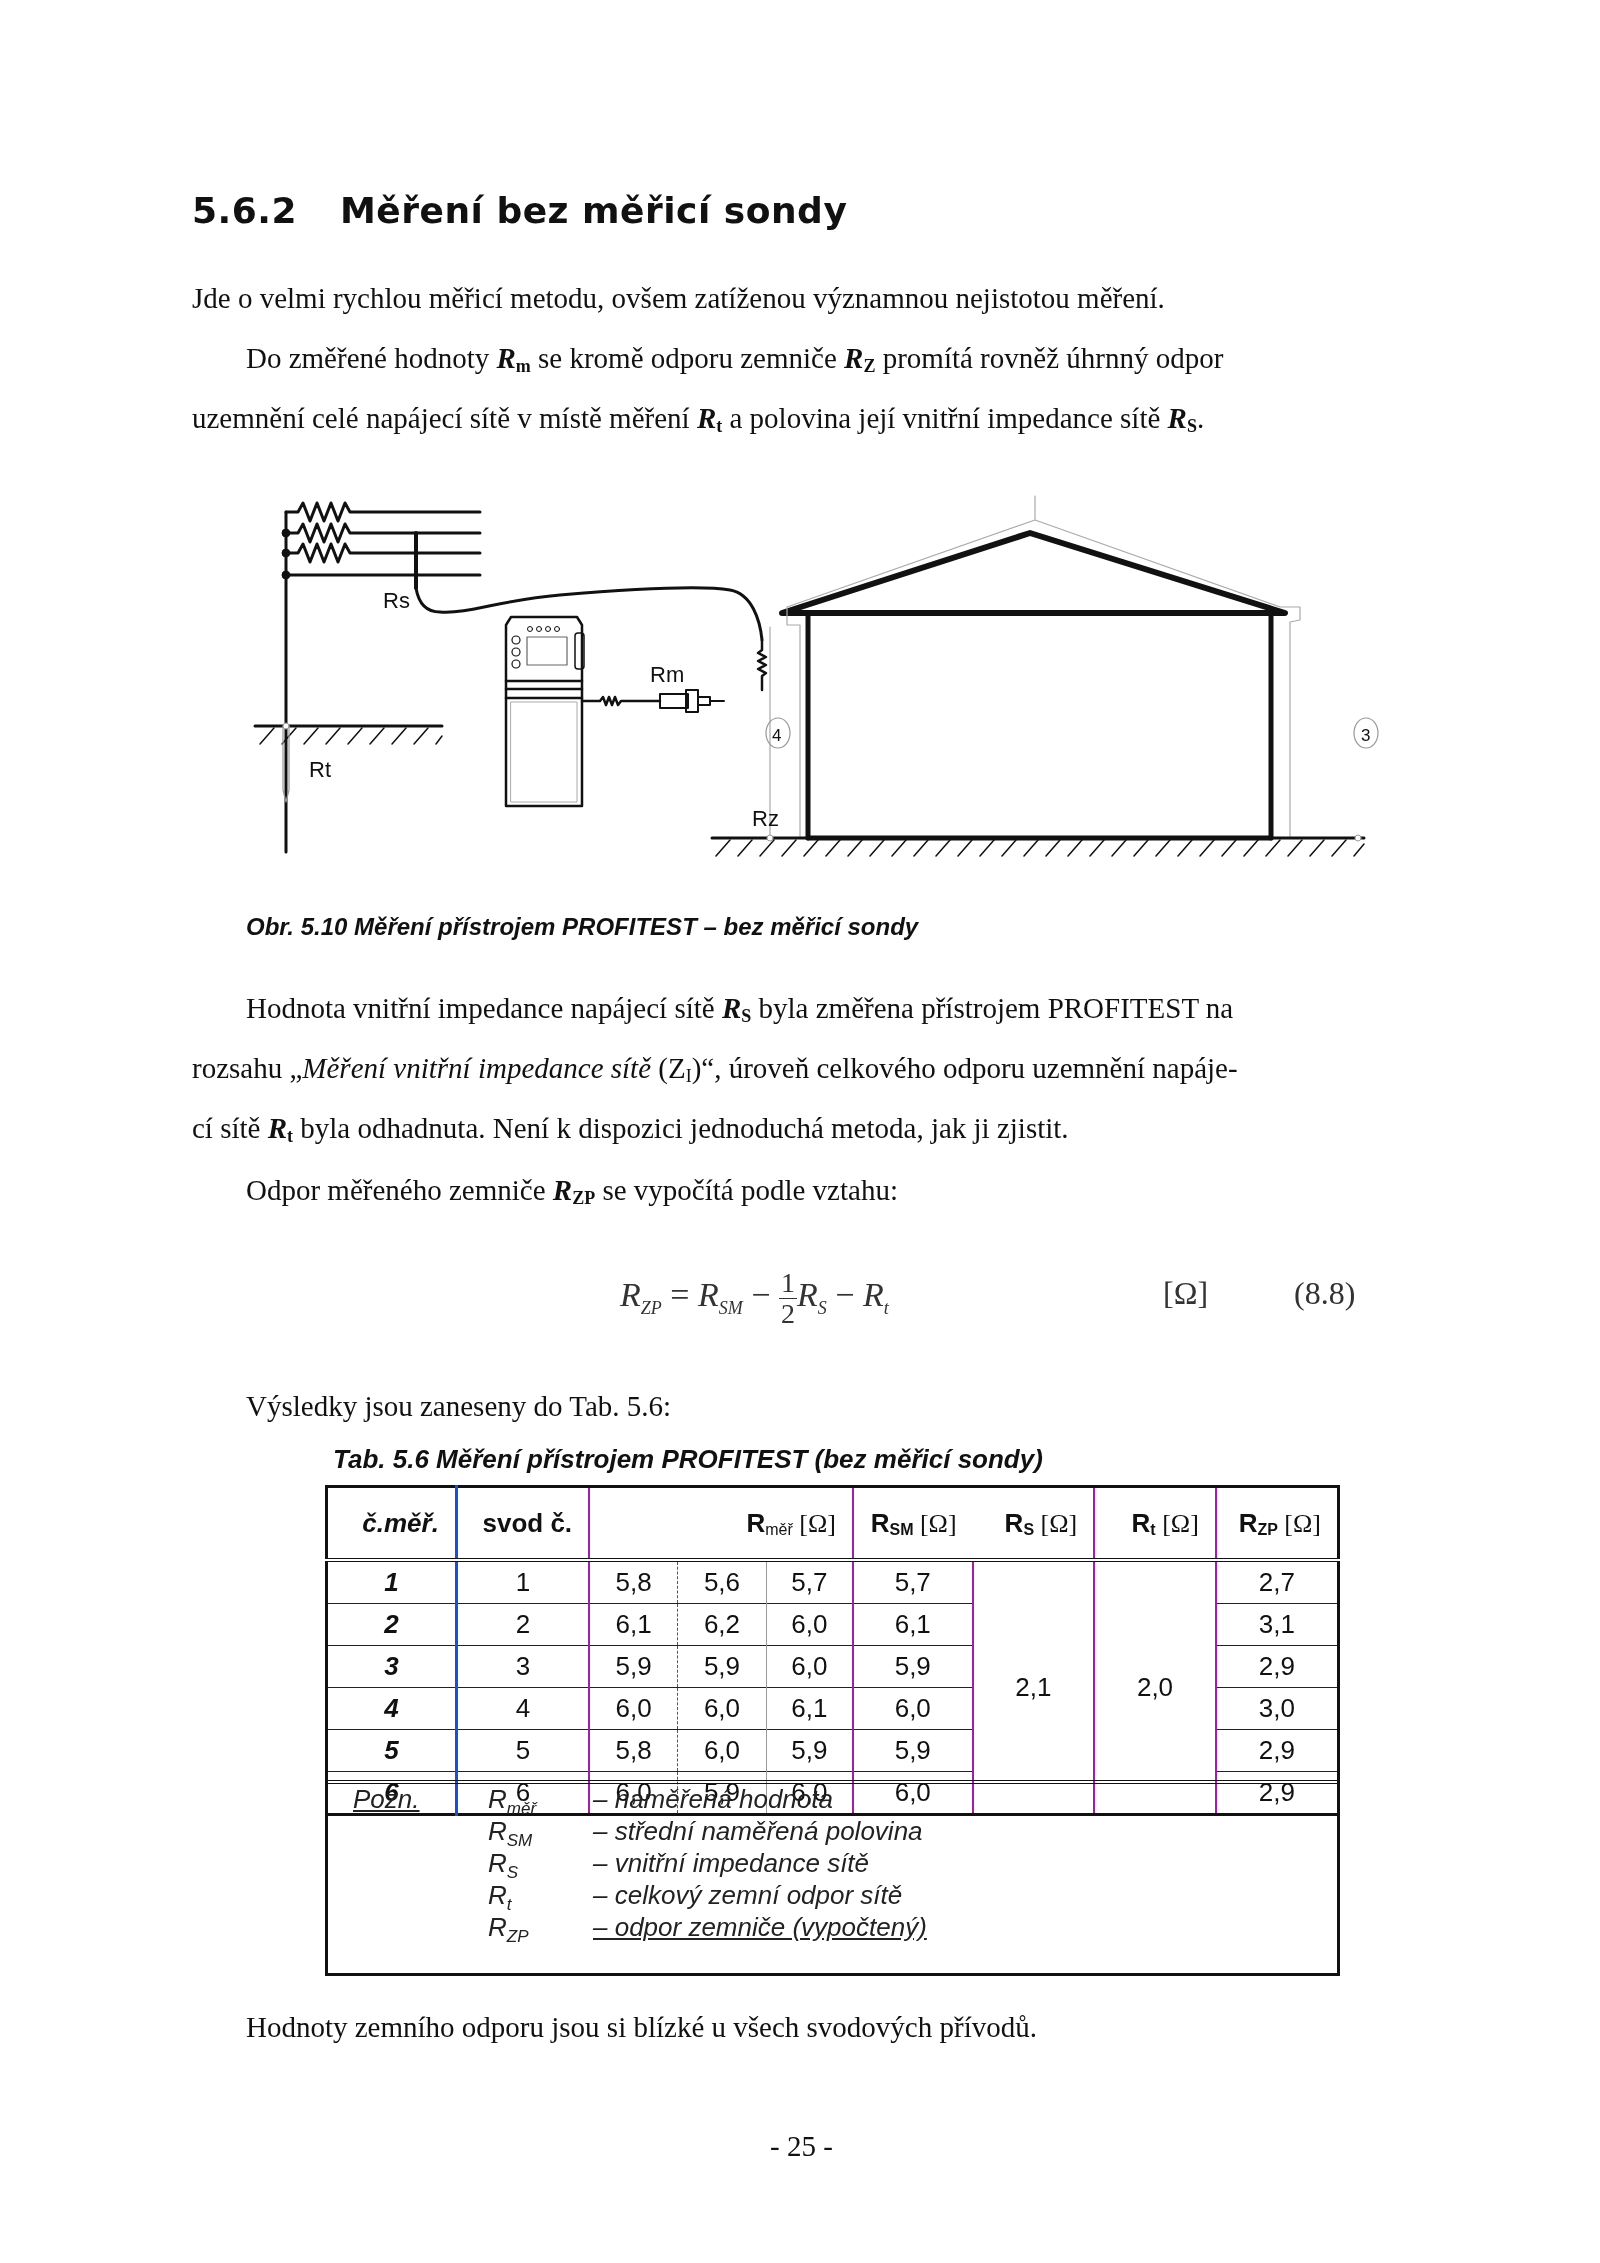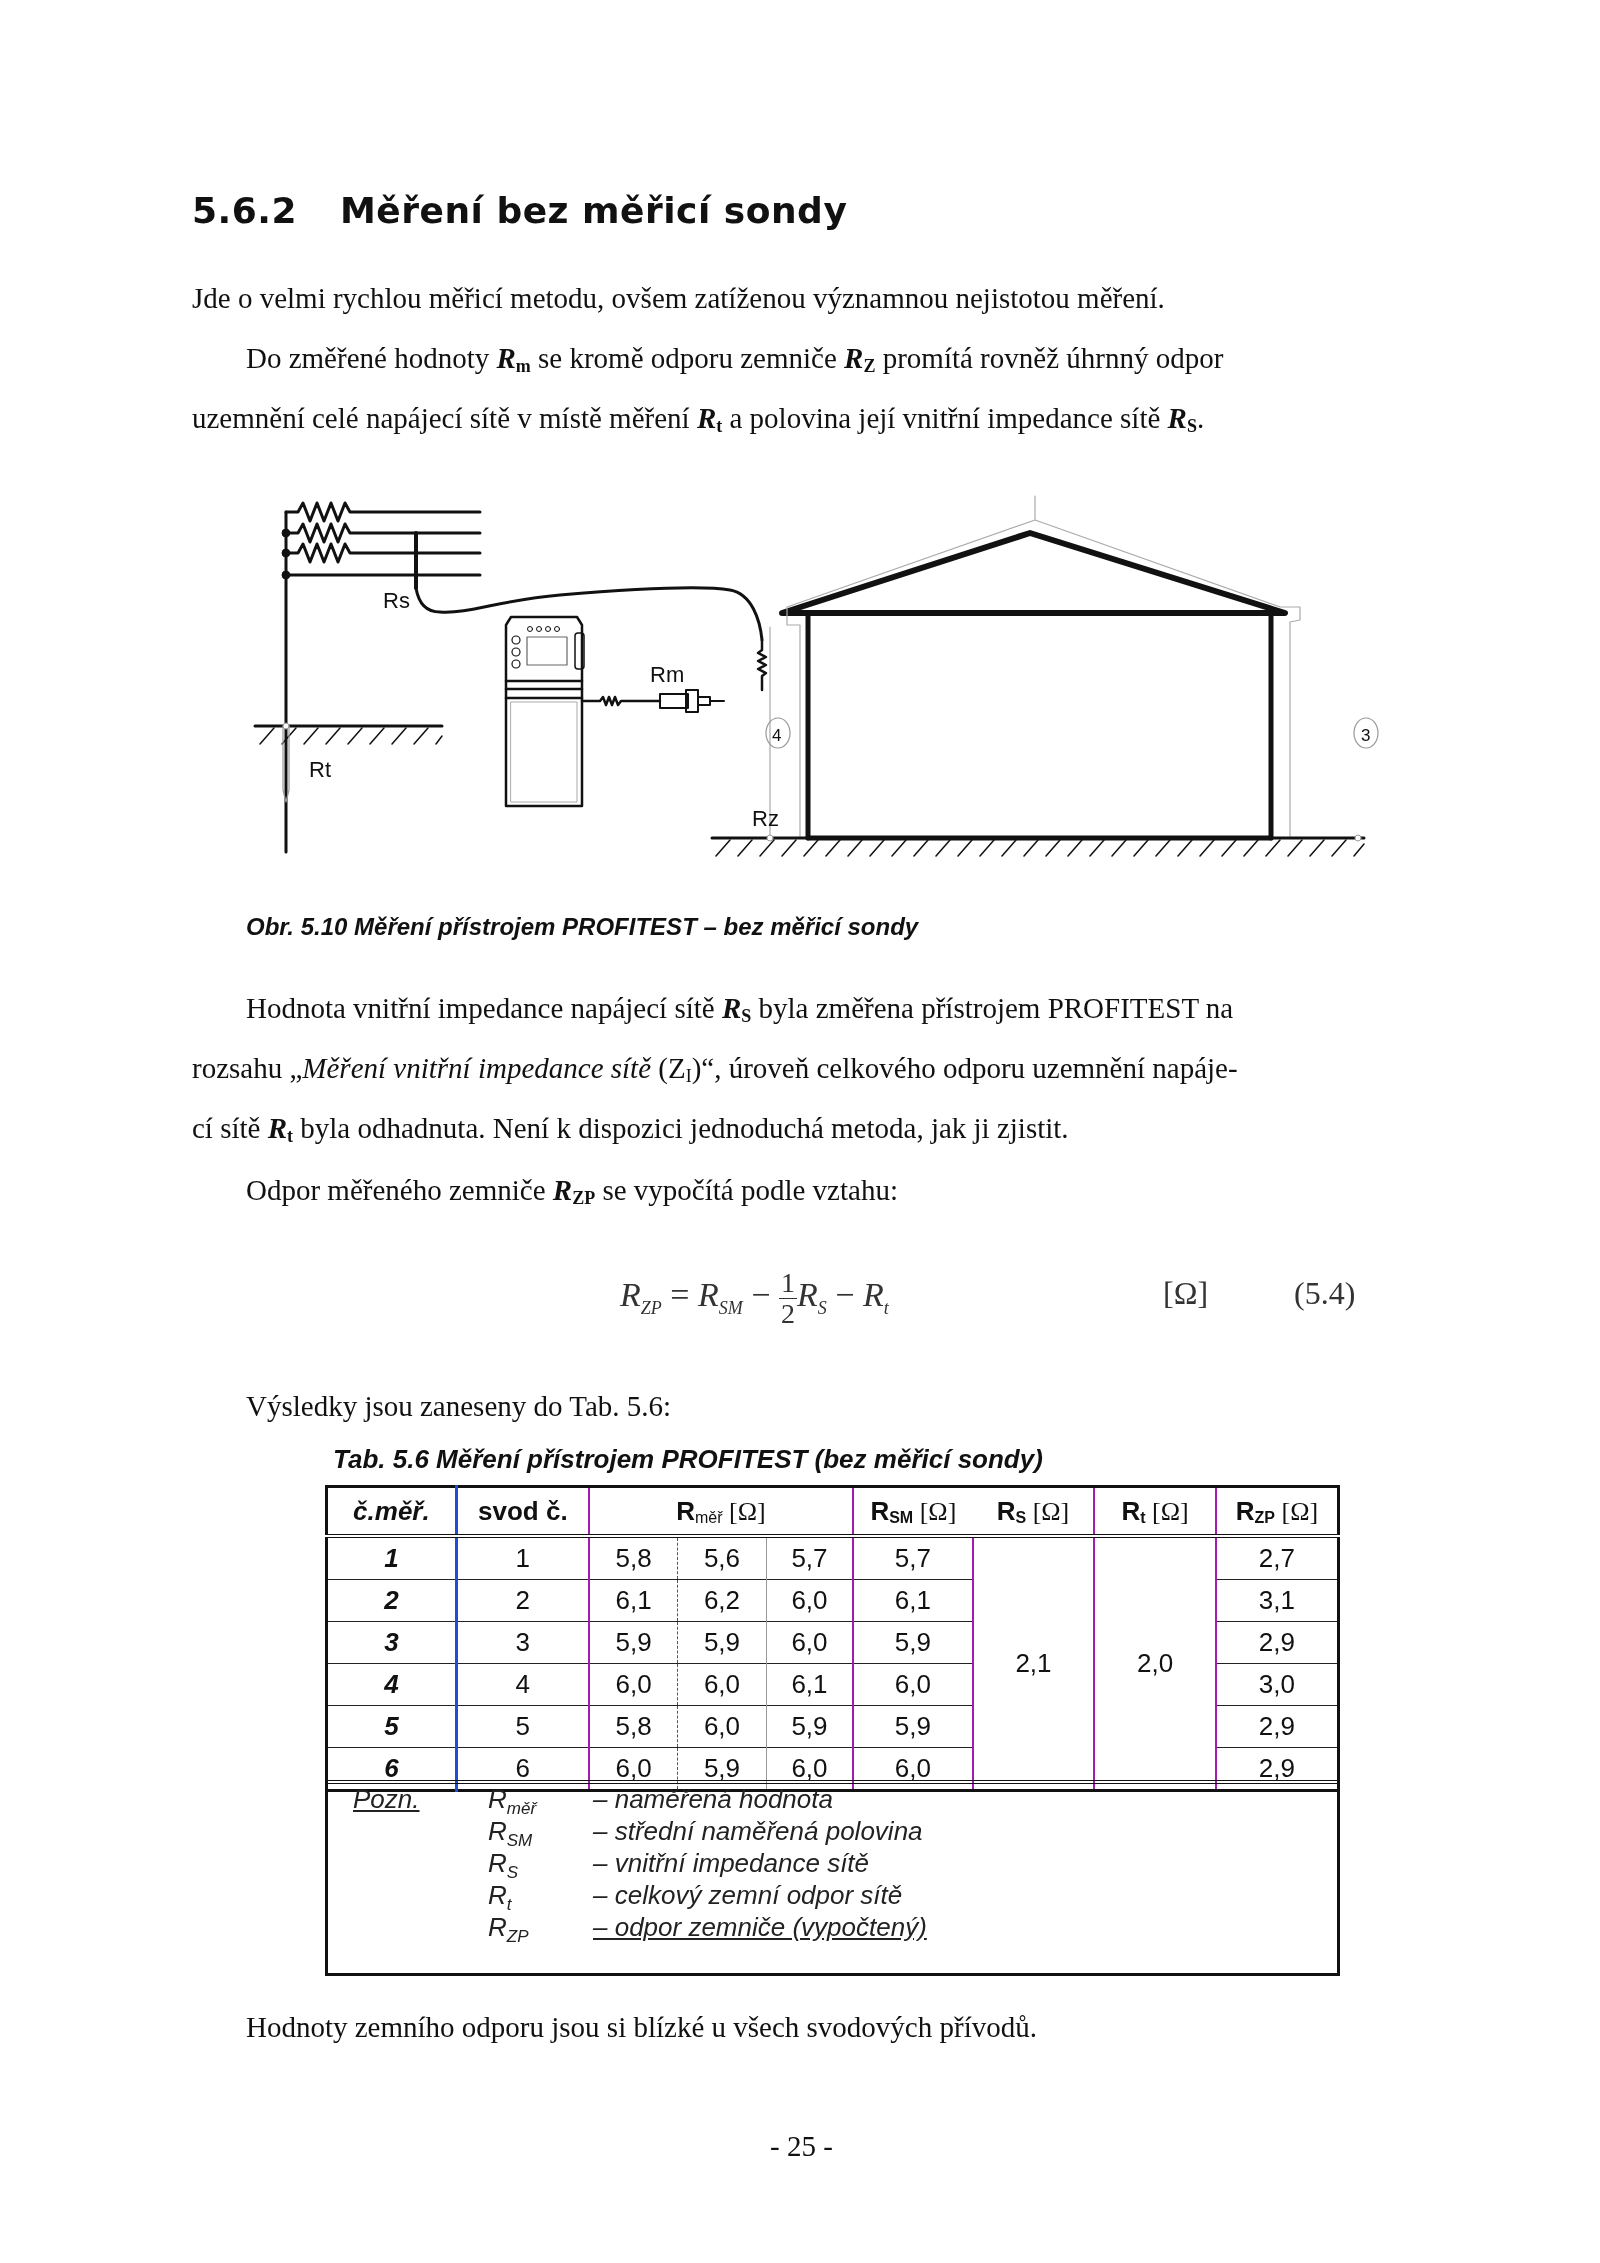--- a/index.html
+++ b/index.html
@@ -9,21 +9,21 @@
   .heading .num { display:inline-block; width:148px; }
   .para { font-family:"Liberation Serif", serif; font-size:29px; line-height:60px; white-space:nowrap; }
   .para b i, .para .var { font-weight:bold; font-style:italic; }
   .para sub { font-size:18px; vertical-align:-4px; font-style:normal; }
   .caption { font-family:"Liberation Sans", sans-serif; font-weight:bold; font-style:italic; font-size:24px; white-space:nowrap; }
   .formula { font-family:"Liberation Serif", serif; font-style:italic; font-size:34px; color:#333; }
   .formula sub { font-size:18px; }
   .unit { font-family:"Liberation Serif", serif; font-size:32px; color:#333; }
   .tabcap { font-family:"Liberation Sans", sans-serif; font-weight:bold; font-style:italic; font-size:26px; white-space:nowrap; }
   table.data { position:absolute; left:325px; top:1485px; width:1015px; border-collapse:collapse; font-family:"Liberation Sans", sans-serif; font-size:26px; border:3px solid #111; }
-  table.data th { font-weight:bold; height:38px; border-bottom:4px double #111; padding:4px; text-align:center; }
+  table.data th { font-weight:bold; height:38px; border-bottom:4px double #111; padding:16px; text-align:right; }
   table.data td { height:41px; text-align:center; padding:0; border-top:1.5px solid #222; }
   table.data th sub, table.data td sub { font-size:16px; vertical-align:-3px; }
   .vl { border-left:2px solid #a21caf; }
   .vlthick { border-left:3px solid #1d4ed8; }
   .dash { border-left:1px dashed #555; }
   .light { border-left:1px solid #999; }
   .rowhead { font-weight:bold; font-style:italic; }
   .notes { position:absolute; left:325px; top:1780px; width:1015px; height:196px; border:3px solid #111; border-top:4px double #111; box-sizing:border-box; font-family:"Liberation Sans", sans-serif; font-style:italic; font-size:26px; color:#222; }
   .notes .pozn { position:absolute; left:25px; top:0px; text-decoration:underline; }
   .notes .sym { position:absolute; width:80px; }
@@ -145,21 +145,21 @@
   <span>R</span><sub>SM</sub>
   <span style="font-style:normal;">−</span>
   <span style="display:inline-block; vertical-align:middle; text-align:center; font-style:normal; font-size:28px; line-height:30px;">
     <span style="display:block; border-bottom:1.5px solid #333; padding:0 2px;">1</span>
     <span style="display:block;">2</span>
   </span><span>R</span><sub>S</sub>
   <span style="font-style:normal;">−</span>
   <span>R</span><sub>t</sub>
 </div>
 <div class="abs unit" style="left:1163px; top:1275px;">[Ω]</div>
-<div class="abs unit" style="left:1294px; top:1275px;">(5.4)</div>
+<div class="abs unit" style="left:1294px; top:1275px;">(8.8)</div>
 
 <div class="abs para" style="left:246px; top:1376px;">Výsledky jsou zaneseny do Tab. 5.6:</div>
 
 <div class="abs tabcap" style="left:333px; top:1444px;">Tab. 5.6  Měření přístrojem PROFITEST (bez měřicí sondy)</div>
 
 <table class="data">
   <colgroup>
     <col style="width:130px">
       <col style="width:133px">
       <col style="width:89px">

